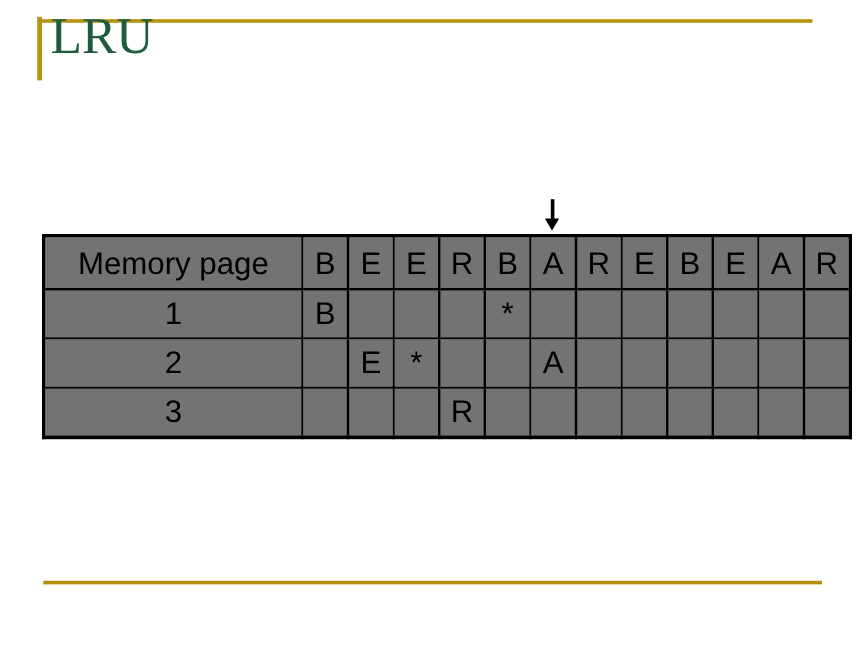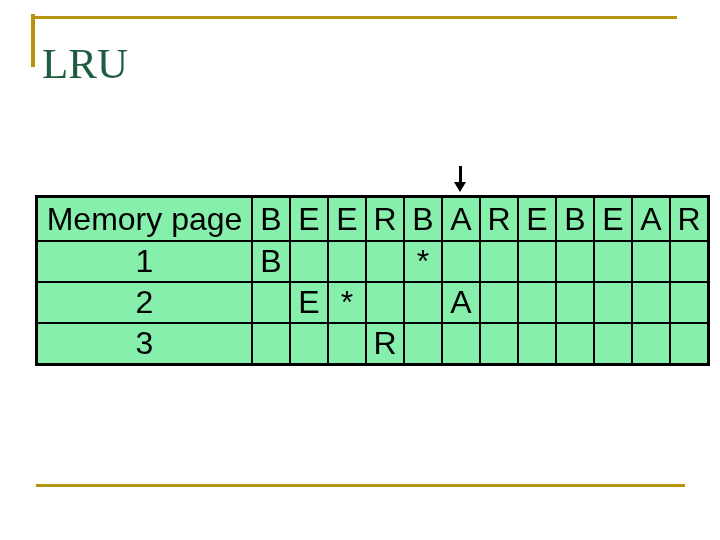--- a/index.html
+++ b/index.html
@@ -27,21 +27,21 @@
   .left-rule {
     position: absolute; left: 31px; top: 14px;
     width: 4px; height: 53px; background: var(--gold);
   }
   .bottom-rule {
     position: absolute; left: 36px; top: 484px;
     width: 649px; height: 3px; background: var(--gold);
   }
 
   .title {
-    position: absolute; left: 42px; top: 41px; margin: 0;
+    position: absolute; left: 42px; top: 8px; margin: 0;
     font-family: "Liberation Serif", serif;
     font-weight: normal;
     font-size: 43px; line-height: 1.05;
     color: var(--green);
   }
 
   
   .arrow { position: absolute; top: 166px; width: 14px; height: 27px; }
   .arrow-shaft {
     position: absolute; left: 6px; top: 0;
@@ -60,23 +60,23 @@
     border-collapse: collapse;
     table-layout: fixed;
     border: 3px solid var(--grid);
   }
   table.lru th, table.lru td {
     border: 2px solid var(--grid);
     padding: 0;
     text-align: center;
     vertical-align: middle;
     font-weight: normal;
-    font-size: 32px;
+    font-size: 26px;
     color: #000000;
-    background: #86efac;
+    background: #737373;
     overflow: hidden;
   }
   table.lru thead th { height: 42px; }
   table.lru tbody th, table.lru tbody td { height: 39px; }
   th.corner, th.rowlabel { width: 213px; }
   .col { width: 36px; }
   td.hl { background: var(--yellow); }
   td.ref { color: var(--purple); }
   td.star { color: var(--red); font-weight: bold; }
 </style>

